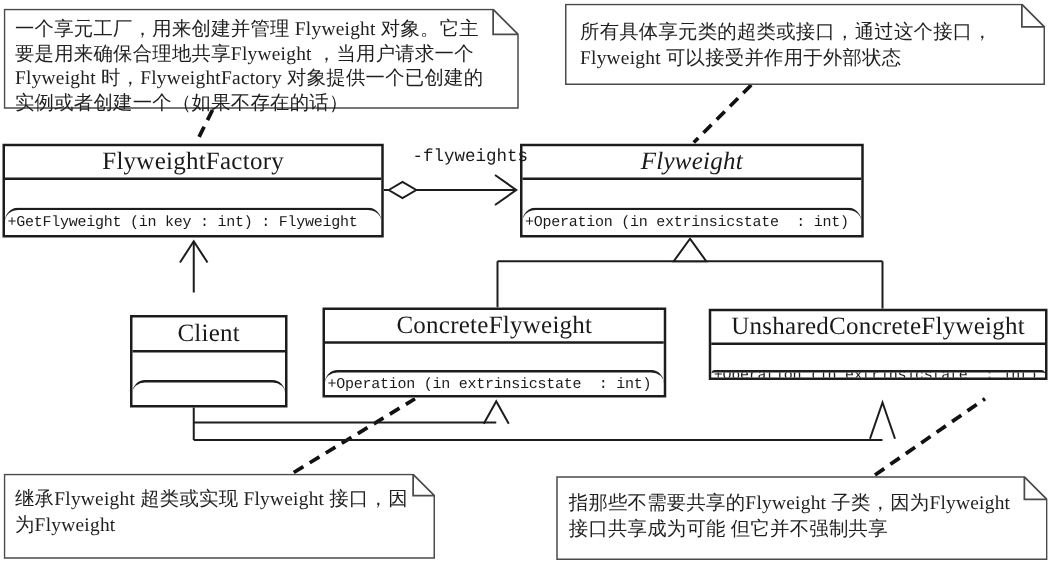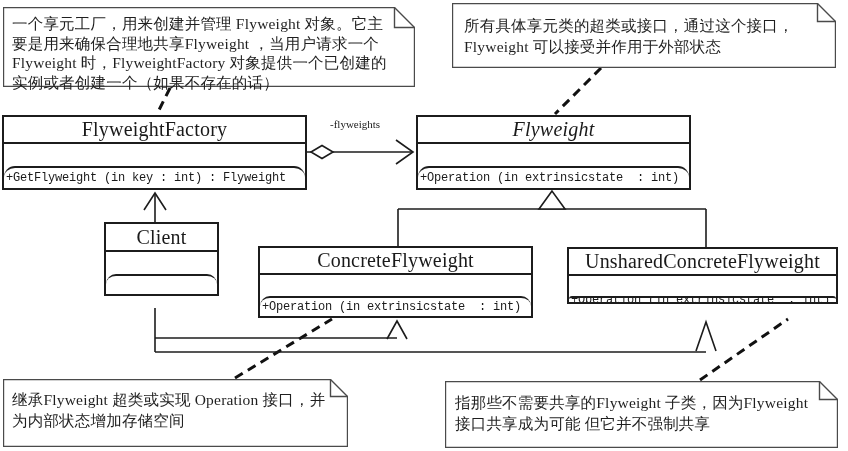--- a/index.html
+++ b/index.html
@@ -36,22 +36,22 @@
   .uml-title.abstract{font-style:italic;}
   .uml-attrs{height:24px;box-sizing:border-box;border-top:2px solid #1c1c1c;}
   .uml-methods{
     flex:1;box-sizing:border-box;border-top:2px solid #1c1c1c;
     font-family:"Liberation Mono","DejaVu Sans Mono",monospace;
     font-size:12px;letter-spacing:-0.2px;white-space:pre;
     display:flex;align-items:center;padding-left:2px;overflow:hidden;border-radius:11px;
   }
   .edge-label{
     position:absolute;z-index:2;
-    font-family:Liberation Serif, serif;
-    font-size:11px;color:#1a1a1a;
+    font-family:Liberation Mono, monospace;
+    font-size:14px;color:#1a1a1a;
   }
   .watermark{
     position:absolute;z-index:3;
     font-family:"Liberation Sans","DejaVu Sans",sans-serif;
     font-size:33px;color:#b5b5b5;opacity:0.8;letter-spacing:1px;white-space:nowrap;
   }
 </style>
 </head>
 <body>
 
@@ -105,21 +105,21 @@
       <polyline points="365.5,0.5 365.5,18.5 383.5,18.5" fill="none" stroke="#4a4a4a" stroke-width="1.4"></polyline>
     </svg>
     <div class="note-text">所有具体享元类的超类或接口，通过这个接口，Flyweight 可以接受并作用于外部状态</div>
   </div>
 
   <div class="note note3" style="left:3px;top:379px;width:345px;height:68px">
     <svg width="345" height="68" viewBox="0 0 345 68">
       <polygon points="0.5,0.5 327.5,0.5 344.5,17.5 344.5,67.5 0.5,67.5" fill="#ffffff" stroke="#4a4a4a" stroke-width="1.4"></polygon>
       <polyline points="327.5,0.5 327.5,17.5 344.5,17.5" fill="none" stroke="#4a4a4a" stroke-width="1.4"></polyline>
     </svg>
-    <div class="note-text">继承Flyweight 超类或实现 Operation 接口，并为内部状态增加存储空间</div>
+    <div class="note-text">继承Flyweight 超类或实现 Flyweight 接口，因为Flyweight</div>
   </div>
 
   <div class="note note4" style="left:445px;top:381px;width:393px;height:67px">
     <svg width="393" height="67" viewBox="0 0 393 67">
       <polygon points="0.5,0.5 374.5,0.5 392.5,18.5 392.5,66.5 0.5,66.5" fill="#ffffff" stroke="#4a4a4a" stroke-width="1.4"></polygon>
       <polyline points="374.5,0.5 374.5,18.5 392.5,18.5" fill="none" stroke="#4a4a4a" stroke-width="1.4"></polyline>
     </svg>
     <div class="note-text">指那些不需要共享的Flyweight 子类，因为Flyweight 接口共享成为可能 但它并不强制共享</div>
   </div>
 
@@ -128,21 +128,21 @@
     <div class="uml-attrs"></div>
     <div class="uml-methods">+GetFlyweight (in key : int) : Flyweight</div>
   </div>
 
   <div class="uml-class" style="left:416px;top:115px;width:275px;height:75px">
     <div class="uml-title abstract">Flyweight</div>
     <div class="uml-attrs"></div>
     <div class="uml-methods">+Operation (in extrinsicstate  : int)</div>
   </div>
 
-  <div class="uml-class" style="left:104px;top:222px;width:115px;height:74px">
+  <div class="uml-class" style="left:104px;top:252px;width:126px;height:74px">
     <div class="uml-title" style="height:26px">Client</div>
     <div class="uml-attrs"></div>
     <div class="uml-methods"></div>
   </div>
 
   <div class="uml-class" style="left:258px;top:246px;width:275px;height:72px">
     <div class="uml-title">ConcreteFlyweight</div>
     <div class="uml-attrs" style="height:23px"></div>
     <div class="uml-methods">+Operation (in extrinsicstate  : int)</div>
   </div>

